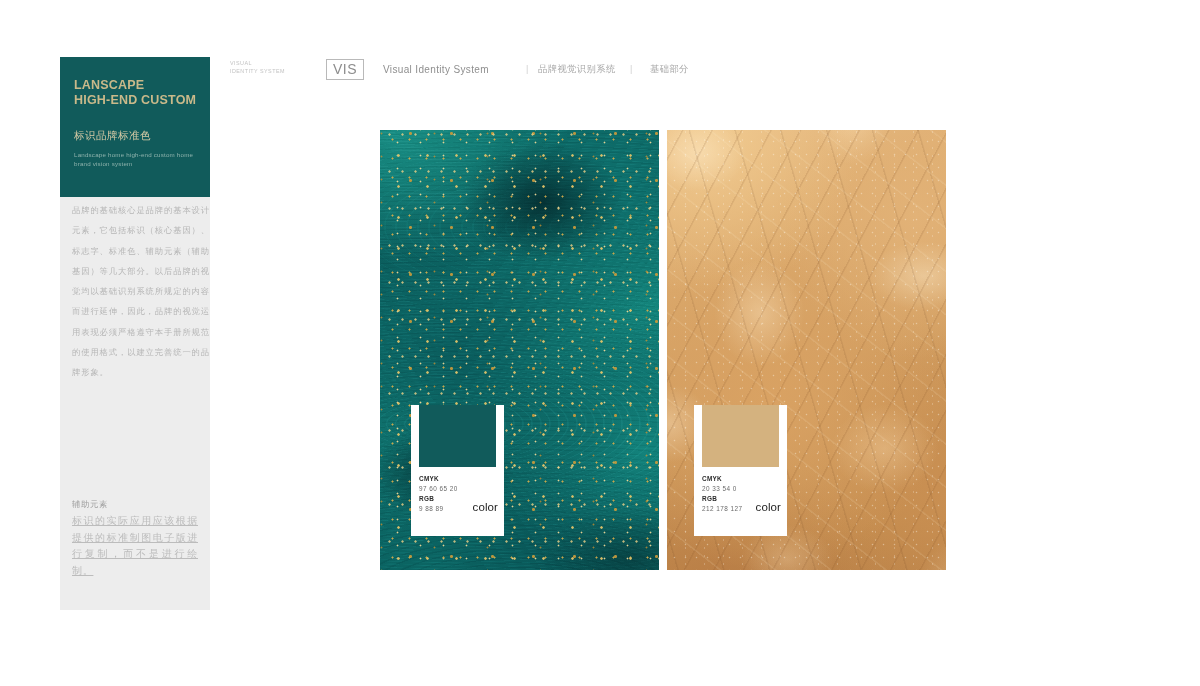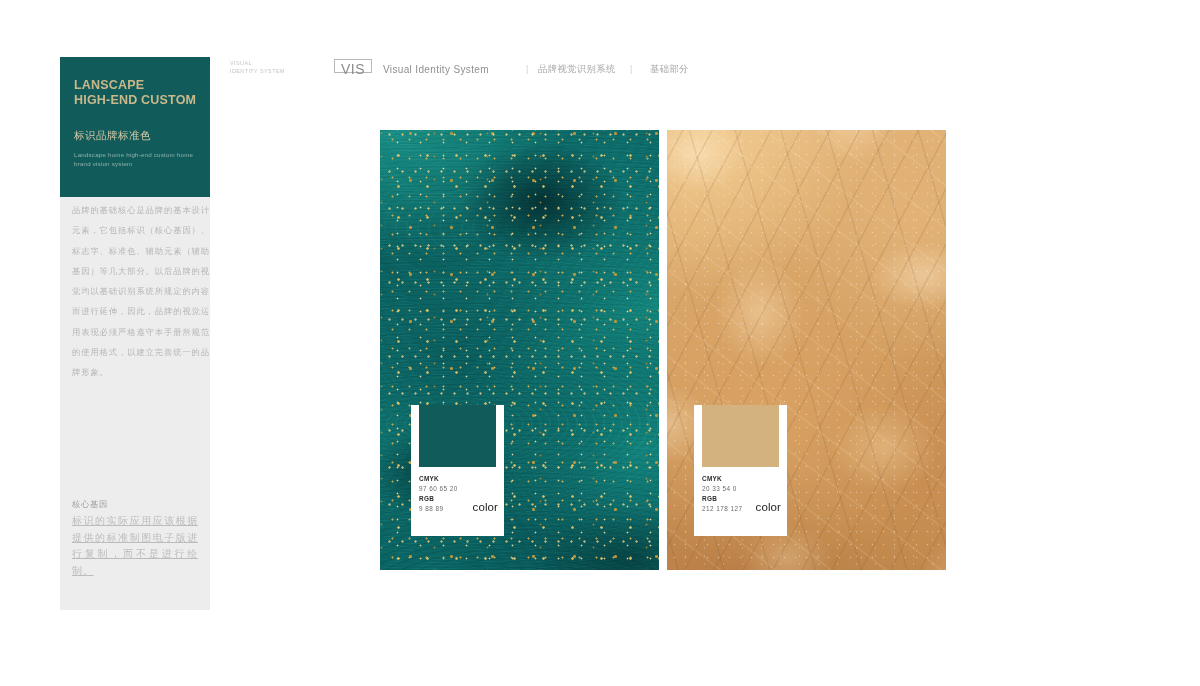--- a/index.html
+++ b/index.html
@@ -119,24 +119,24 @@
     position: absolute;
     left: 0;
     top: 3px;
     color: #c3c3c3;
     font-size: 5.4px;
     line-height: 8px;
     letter-spacing: 0.45px;
   }
   #vis-badge {
     position: absolute;
-    left: 104px;
+    left: 96px;
     top: 3px;
     width: 38px;
-    height: 14px;
+    height: 21px;
     border: 1px solid #b9b9b9;
     box-sizing: border-box;
     color: #8d8d8d;
     font-size: 14px;
     line-height: 19px;
     text-align: center;
     letter-spacing: 0.5px;
   }
   #nav-title {
     position: absolute;
@@ -348,21 +348,21 @@
       <div class="brand-line">HIGH-END CUSTOM</div>
       <div class="brand-cn">标识品牌标准色</div>
       <div class="brand-en">Landscape home high-end custom home brand vision system</div>
     </div>
 
     <div id="sidebar-body">
       <div id="sidebar-paragraph">品牌的基础核心是品牌的基本设计元素，它包括标识（核心基因）、标志字、标准色、辅助元素（辅助基因）等几大部分。以后品牌的视觉均以基础识别系统所规定的内容而进行延伸，因此，品牌的视觉运用表现必须严格遵守本手册所规范的使用格式，以建立完善统一的品牌形象。</div>
     </div>
 
     <div id="sidebar-note">
-      <div id="note-title">核心基因</div>
+      <div id="note-title">辅助元素</div>
       <div id="note-body">标识的实际应用应该根据提供的标准制图电子版进行复制，而不是进行绘制。</div>
     </div>
 
   </div>
 
   <div id="topnav">
     <div id="nav-kicker">
       <div>VISUAL</div>
       <div>IDENTITY SYSTEM</div>
     </div>

